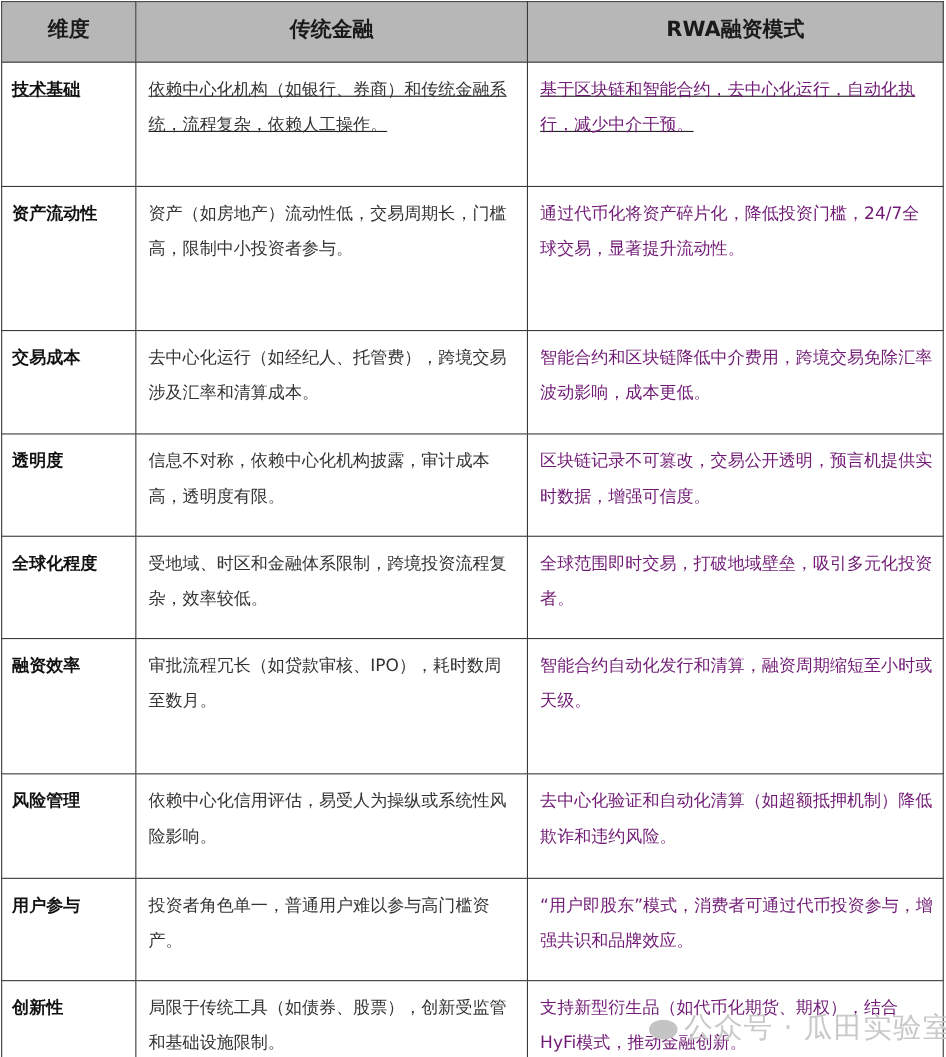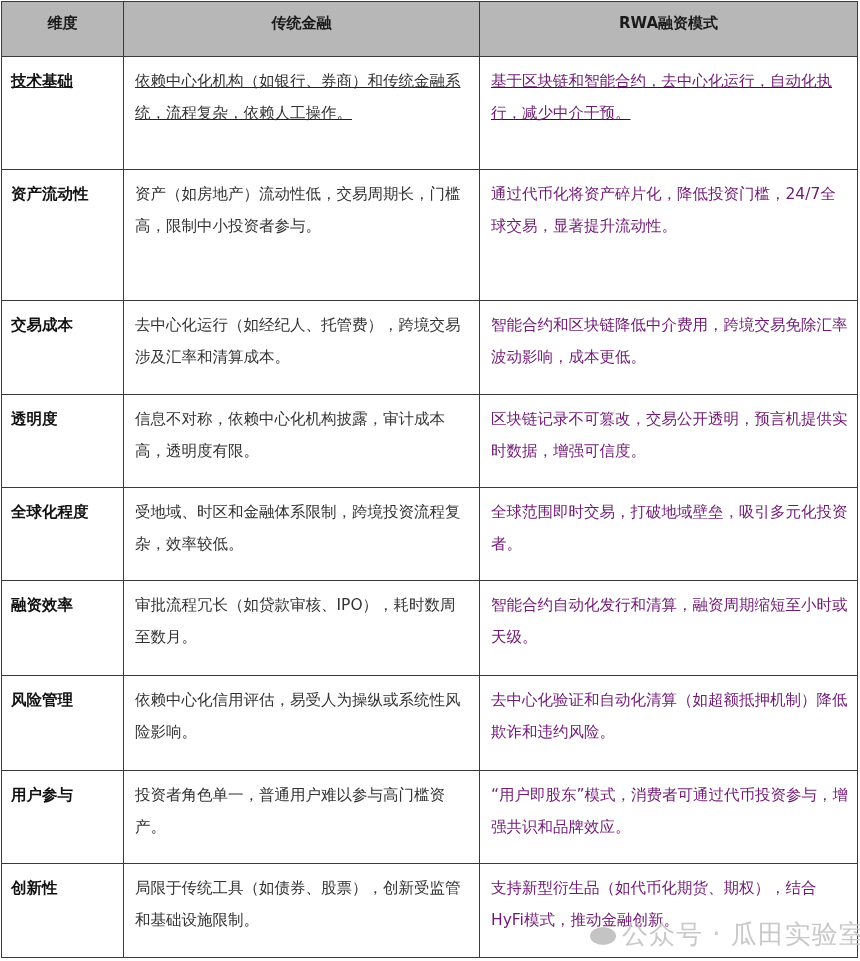--- a/index.html
+++ b/index.html
@@ -4,21 +4,21 @@
 <style>
   html, body { margin: 0; padding: 0; background: #ffffff; }
   body { width: 860px; height: 961px; overflow: hidden; position: relative;
          font-family: "DejaVu Sans", "Liberation Sans", sans-serif; color: #222; }
   table.cmp { position: absolute; left: 1px; top: 1px; border-collapse: collapse;
               table-layout: fixed; width: 856px; }
   table.cmp col.c1 { width: 122px; }
   table.cmp col.c2 { width: 356px; }
   table.cmp col.c3 { width: 378px; }
   table.cmp th, table.cmp td { border: 1.5px solid #3a3a3a; vertical-align: top; padding: 0; }
-  table.cmp th { background: #b7b7b7; height: 55px; font-weight: bold; font-size: 15px;
+  table.cmp th { background: #b7b7b7; height: 55px; font-weight: bold; font-size: 19px;
                  color: #1a1a1a; text-align: center; vertical-align: top; padding-top: 12px;
                  box-sizing: border-box; }
   table.cmp td { font-size: 15.5px; line-height: 32px; padding: 8px 8px 0 11px; box-sizing: border-box; }
   table.cmp td.dim { font-weight: bold; color: #111; padding-left: 9px; }
   table.cmp td.trad { color: #333; }
   table.cmp td.rwa { color: #701a75; }
   .watermark { position: absolute; left: 590px; top: 917px; font-size: 26px; color: #c9c9c9;
                letter-spacing: 1px; pointer-events: none; white-space: nowrap; }
   .watermark .bubble { display: inline-block; width: 26px; height: 18px; border-radius: 50%;
                        background: #c4c4c4; vertical-align: middle; margin-right: 6px; }
@@ -58,21 +58,21 @@
       <tr style="height: 93px; margin-top: 48px;">
         <td class="dim">透明度</td>
         <td class="trad">信息不对称，依赖中心化机构披露，审计成本高，透明度有限。</td>
         <td class="rwa">区块链记录不可篡改，交易公开透明，预言机提供实时数据，增强可信度。</td>
       </tr>
       <tr style="height: 93px;">
         <td class="dim">全球化程度</td>
         <td class="trad">受地域、时区和金融体系限制，跨境投资流程复杂，效率较低。</td>
         <td class="rwa">全球范围即时交易，打破地域壁垒，吸引多元化投资者。</td>
       </tr>
-      <tr style="height: 95px;">
+      <tr style="height: 123px;">
         <td class="dim">融资效率</td>
         <td class="trad">审批流程冗长（如贷款审核、IPO），耗时数周至数月。</td>
         <td class="rwa">智能合约自动化发行和清算，融资周期缩短至小时或天级。</td>
       </tr>
       <tr style="height: 95px;">
         <td class="dim">风险管理</td>
         <td class="trad">依赖中心化信用评估，易受人为操纵或系统性风险影响。</td>
         <td class="rwa">去中心化验证和自动化清算（如超额抵押机制）降低欺诈和违约风险。</td>
       </tr>
       <tr style="height: 93px;">

